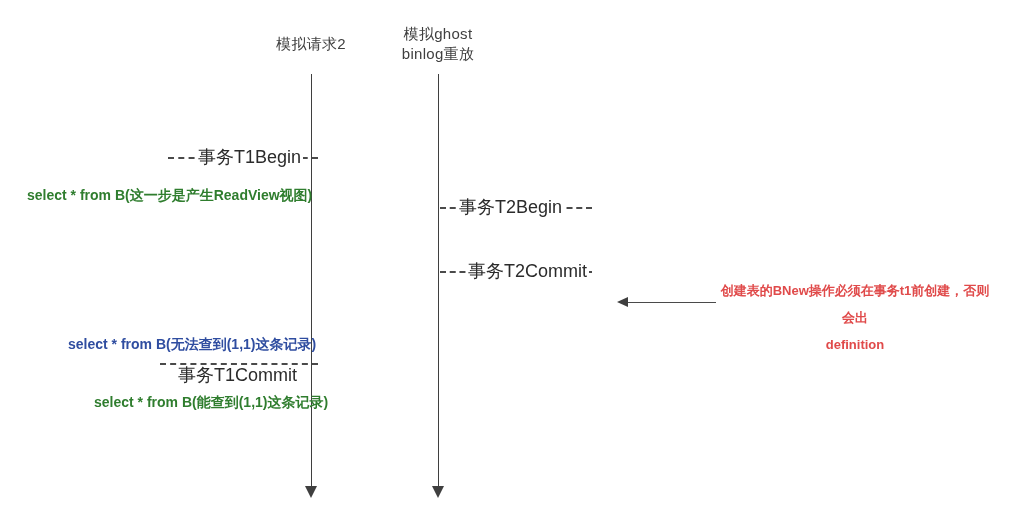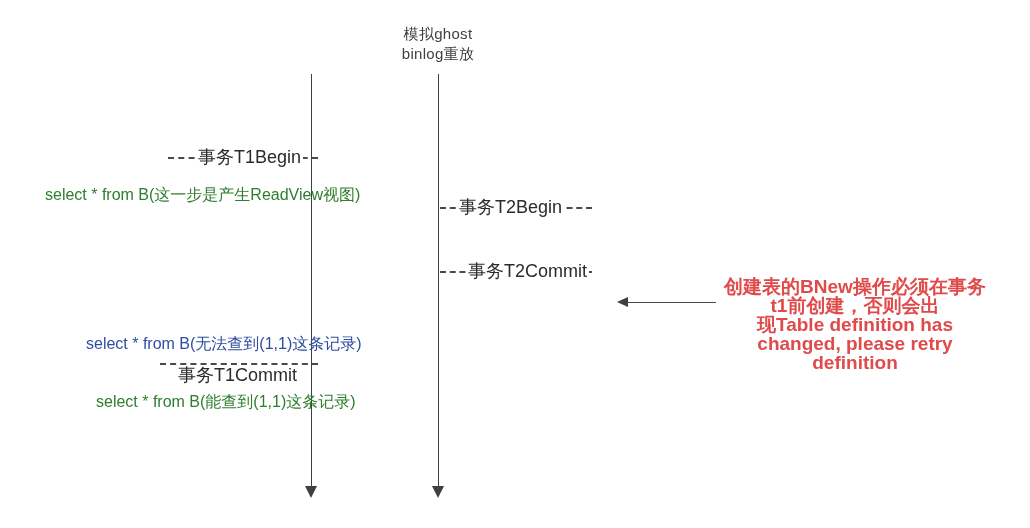--- a/index.html
+++ b/index.html
@@ -55,33 +55,32 @@
     font-size: 18px;
     line-height: 16px;
     padding: 0 2px;
     white-space: nowrap;
   }
 
   
   .note {
     position: absolute;
     white-space: nowrap;
-    font-size: 16px;
+    font-size: 14px;
     line-height: 16px;
-    font-weight: normal;
-    margin-left: 18px;
+    font-weight: bold;
   }
   .note.green  { color: #2f7d2e; }
   .note.blue   { color: #2f4da0; }
 
   .note-red {
     position: absolute;
     color: #e04a4a;
-    font-size: 19px;
-    line-height: 19px;
+    font-size: 13px;
+    line-height: 27px;
     font-weight: bold;
     text-align: center;
   }
 
   
   .pointer-line {
     position: absolute;
     height: 0;
     border-top: 1px solid #4a4a4a;
   }
@@ -92,20 +91,21 @@
     border-top: 5px solid transparent;
     border-bottom: 5px solid transparent;
     border-right: 11px solid #3f3f3f;
   }
 </style>
 </head>
 <body>
 
 <div id="canvas">
 
+  <div class="lifeline-head" style="left:236px; top:34px; width:150px;">模拟请求2</div>
   <div class="lifeline" style="left:311px; top:74px; height:414px;"></div>
   <div class="lifeline-arrow" style="left:305px; top:486px;"></div>
 
   <div class="lifeline-head" style="left:363px; top:24px; width:150px;">模拟ghost
 binlog重放</div>
   <div class="lifeline" style="left:438px; top:74px; height:414px;"></div>
   <div class="lifeline-arrow" style="left:432px; top:486px;"></div>
 
   <div class="sep" style="left:168px; top:157px; width:150px;"></div>
   <div class="sep-label" style="left:196px; top:149px;">事务T1Begin</div>
@@ -118,24 +118,23 @@
 
   <div class="sep" style="left:160px; top:363px; width:158px;"></div>
   <div class="sep-label" style="left:176px; top:355px;margin-top:12px;">事务T1Commit</div>
 
   <div class="note green" style="left:27px; top:187px;">select * from B(这一步是产生ReadView视图)</div>
 
 
 
   <div class="note blue" style="left:68px; top:336px;">select * from B(无法查到(1,1)这条记录)</div>
 
-  <div class="note green" style="left:78px; top:394px;">select * from B(能查到(1,1)这条记录)</div>
+  <div class="note green" style="left:94px; top:394px;">select * from B(能查到(1,1)这条记录)</div>
 
   <div class="pointer-line" style="left:628px; top:302px; width:88px;"></div>
   <div class="pointer-head" style="left:617px; top:297px;"></div>
 
   <div class="note-red" style="left:718px; top:277px; width:274px;">
     <div>创建表的BNew操作必须在事务t1前创建，否则会出</div>
-    <div>现Table definition has changed, please retry</div>
     <div>definition</div>
   </div>
 
 </div>
 
 </body></html>

